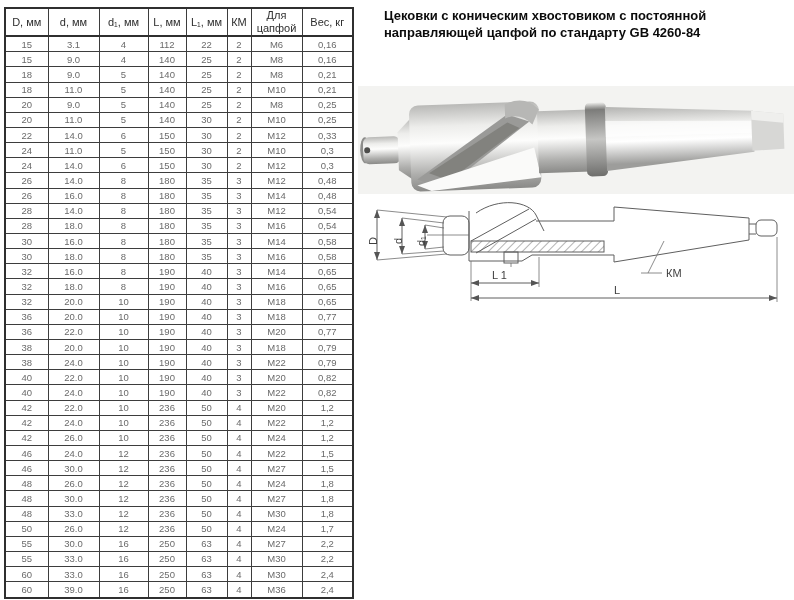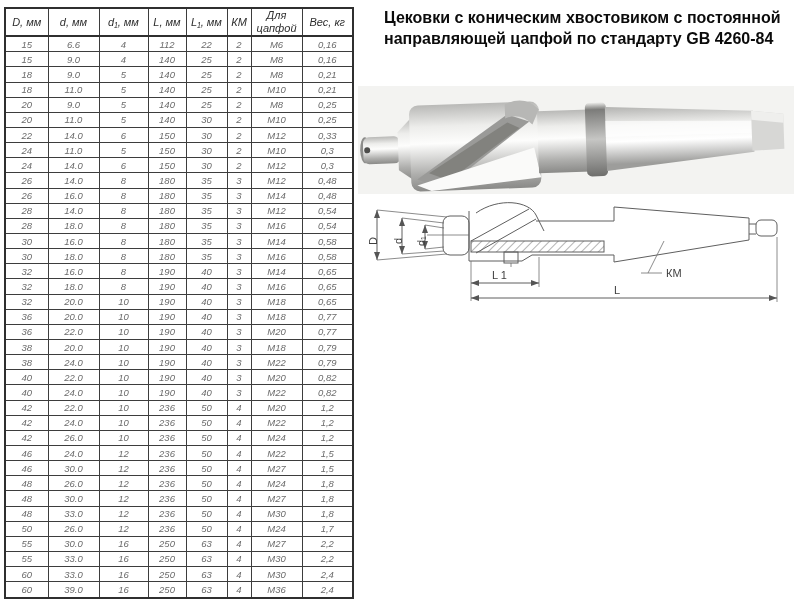--- a/index.html
+++ b/index.html
@@ -1,30 +1,30 @@
 <!DOCTYPE html>
 <html><head>
 <meta charset="utf-8">
 <style>
   html,body{margin:0;padding:0;background:#fff;}
   .sheet{position:relative;width:794px;height:600px;background:#fff;overflow:hidden;
          font-family:"Liberation Sans",sans-serif;}
 
   
   .spec-table{position:absolute;left:4px;top:7px;width:348px;height:592px;
-              border-collapse:collapse;table-layout:fixed;border:2px solid #2f2f2f;font-style:italic;}
+              border-collapse:collapse;table-layout:fixed;border:2px solid #2f2f2f;}
   .spec-table th,.spec-table td{border:1px solid #3d3d3d;text-align:center;
               vertical-align:middle;padding:0;overflow:hidden;}
   .spec-table thead th{font-size:11px;font-weight:400;color:#2e2e2e;line-height:1.15;
               height:26px;border-bottom:2px solid #2f2f2f;}
   .spec-table td{font-size:9.5px;color:#6a6a6a;}
 
   
   .title{position:absolute;left:384px;top:8px;width:406px;margin:0;
-         font-size:16px;line-height:1.3;font-weight:700;color:#0b0b0b;}
+         font-size:13px;line-height:1.3;font-weight:700;color:#0b0b0b;}
 
   
   .photo{position:absolute;left:358px;top:86px;width:436px;height:108px;background:#f3f3f1;}
   .photo svg{width:100%;height:100%;display:block;}
 
   
   .drawing{position:absolute;left:364px;top:197px;width:426px;height:114px;}
   .drawing svg{width:100%;height:100%;display:block;}
   .dwg-line{stroke:#5f5f5f;stroke-width:1;fill:none;}
   .dwg-thin{stroke:#6f6f6f;stroke-width:0.8;fill:none;}
@@ -54,21 +54,21 @@
         <th>L, мм</th>
         <th>L₁, мм</th>
         <th>КМ</th>
         <th>Для цапфой</th>
         <th>Вес, кг</th>
       </tr>
     </thead>
     <tbody>
         <tr>
           <td>15</td>
-          <td>6.6</td>
+          <td>3.1</td>
           <td>4</td>
           <td>112</td>
           <td>22</td>
           <td>2</td>
           <td>М6</td>
           <td>0,16</td>
         </tr>
         <tr>
           <td>15</td>
           <td>9.0</td>

